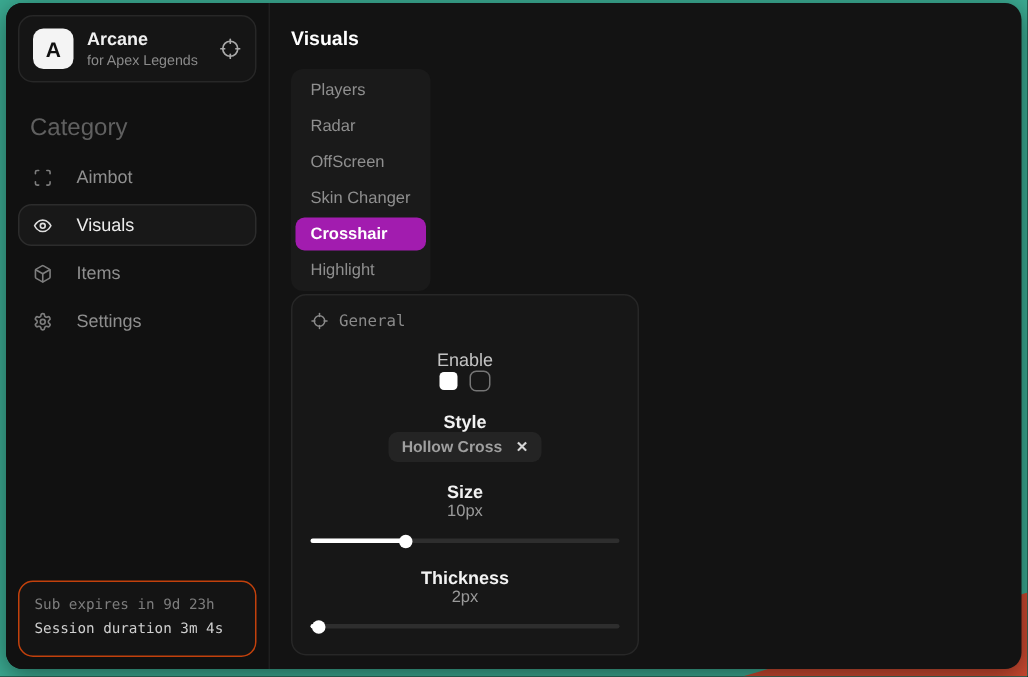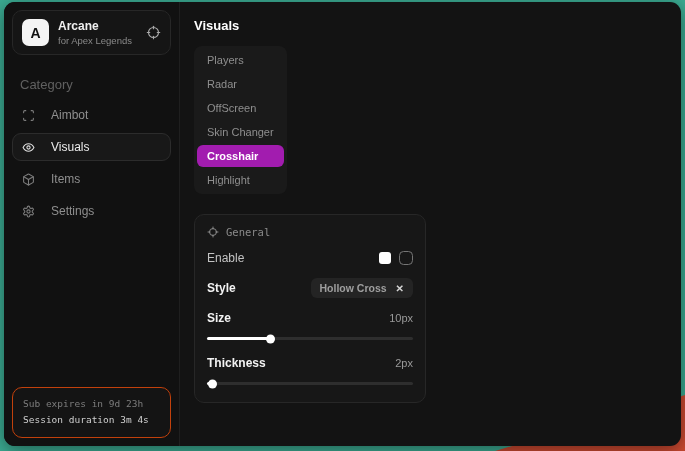--- a/index.html
+++ b/index.html
@@ -18,21 +18,21 @@
     display: flex; flex-direction: column; }
   .brand-card { margin: 8px; padding: 8px 9px; border: 1px solid #272727; border-radius: 10px;
     background: #151515; display: flex; align-items: center; gap: 9px; }
   .logo { width: 27px; height: 27px; border-radius: 7px; background: #f4f4f4; color: #111;
     font-weight: bold; font-size: 14px; display: flex; align-items: center; justify-content: center; }
   .brand-text { display: flex; flex-direction: column; gap: 2px; }
   .brand-title { font-size: 12px; font-weight: 700; color: #f0f0f0; }
   .brand-sub { font-size: 9.5px; color: #8a8a8a; }
   .brand-icon { margin-left: auto; color: #a9a9a9; display: flex; cursor: pointer; }
 
-  .category { font-size: 13px; color: #606060; margin: 14px 16px 7px; }
+  .category { font-size: 16px; color: #606060; margin: 14px 16px 7px; }
 
   .nav-item { display: flex; align-items: center; gap: 16px; margin: 2px 8px; padding: 6px 9px;
     border: 1px solid transparent; border-radius: 9px; color: #8f8f8f; font-size: 12px; cursor: pointer; }
   .nav-item .ni-icon { display: flex; color: #7d7d7d; }
   .nav-item.selected { background: #181818; border-color: #2c2c2c; color: #ececec; }
   .nav-item.selected .ni-icon { color: #dedede; }
 
   .sb-spacer { flex: 1; }
   .footer-card { margin: 8px; padding: 8px 10px; border: 1px solid #c2410c; border-radius: 10px;
     background: #141414; font-family: "DejaVu Sans Mono", monospace; font-size: 9.5px; line-height: 1.75; }
@@ -42,27 +42,27 @@
   
   .main { flex: 1; padding: 14px 14px; display: flex; flex-direction: column; }
   .page-title { font-size: 13px; font-weight: 700; color: #ffffff; margin: 2px 0 13px; }
 
   .tabs { display: inline-flex; align-self: flex-start; background: #1a1a1a; border-radius: 8px;
     padding: 3px; gap: 2px; flex-direction: column; }
   .tab { padding: 5px 10px; font-size: 11px; color: #8f8f8f; border-radius: 6px; cursor: pointer;
     white-space: nowrap; }
   .tab.selected { background: #a21caf; color: #ffffff; font-weight: 700; }
 
-  .panel { margin-top: 20px; width: 232px; background: #171717; border: 1px solid #272727;
+  .panel { margin-top: 2px; width: 232px; background: #171717; border: 1px solid #272727;
     border-radius: 10px; padding: 11px 12px 14px; }
   .panel-head { display: flex; align-items: center; gap: 7px; color: #8a8a8a;
     font-family: "DejaVu Sans Mono", monospace; font-size: 10.5px; }
   .panel-head .ph-icon { display: flex; color: #8a8a8a; }
 
-  .row { display: flex; align-items: center; justify-content: space-between; margin-top: 13px; }
+  .row { display: flex; align-items: center; justify-content: space-between; margin-top: 13px; flex-direction: column; }
   .row-label { font-size: 12px; color: #c3c3c3; }
   .row-label.strong { color: #f2f2f2; font-weight: 700; }
   .row-value { font-size: 11px; color: #9a9a9a; }
 
   .enable-controls { display: flex; align-items: center; gap: 8px; }
   .swatch { width: 12px; height: 12px; border-radius: 3px; cursor: pointer; }
   .checkbox { width: 14px; height: 14px; border: 1.5px solid #757575; border-radius: 4.5px;
     background: transparent; cursor: pointer; }
 
   .select-pill { display: flex; align-items: center; gap: 9px; background: #242424;

